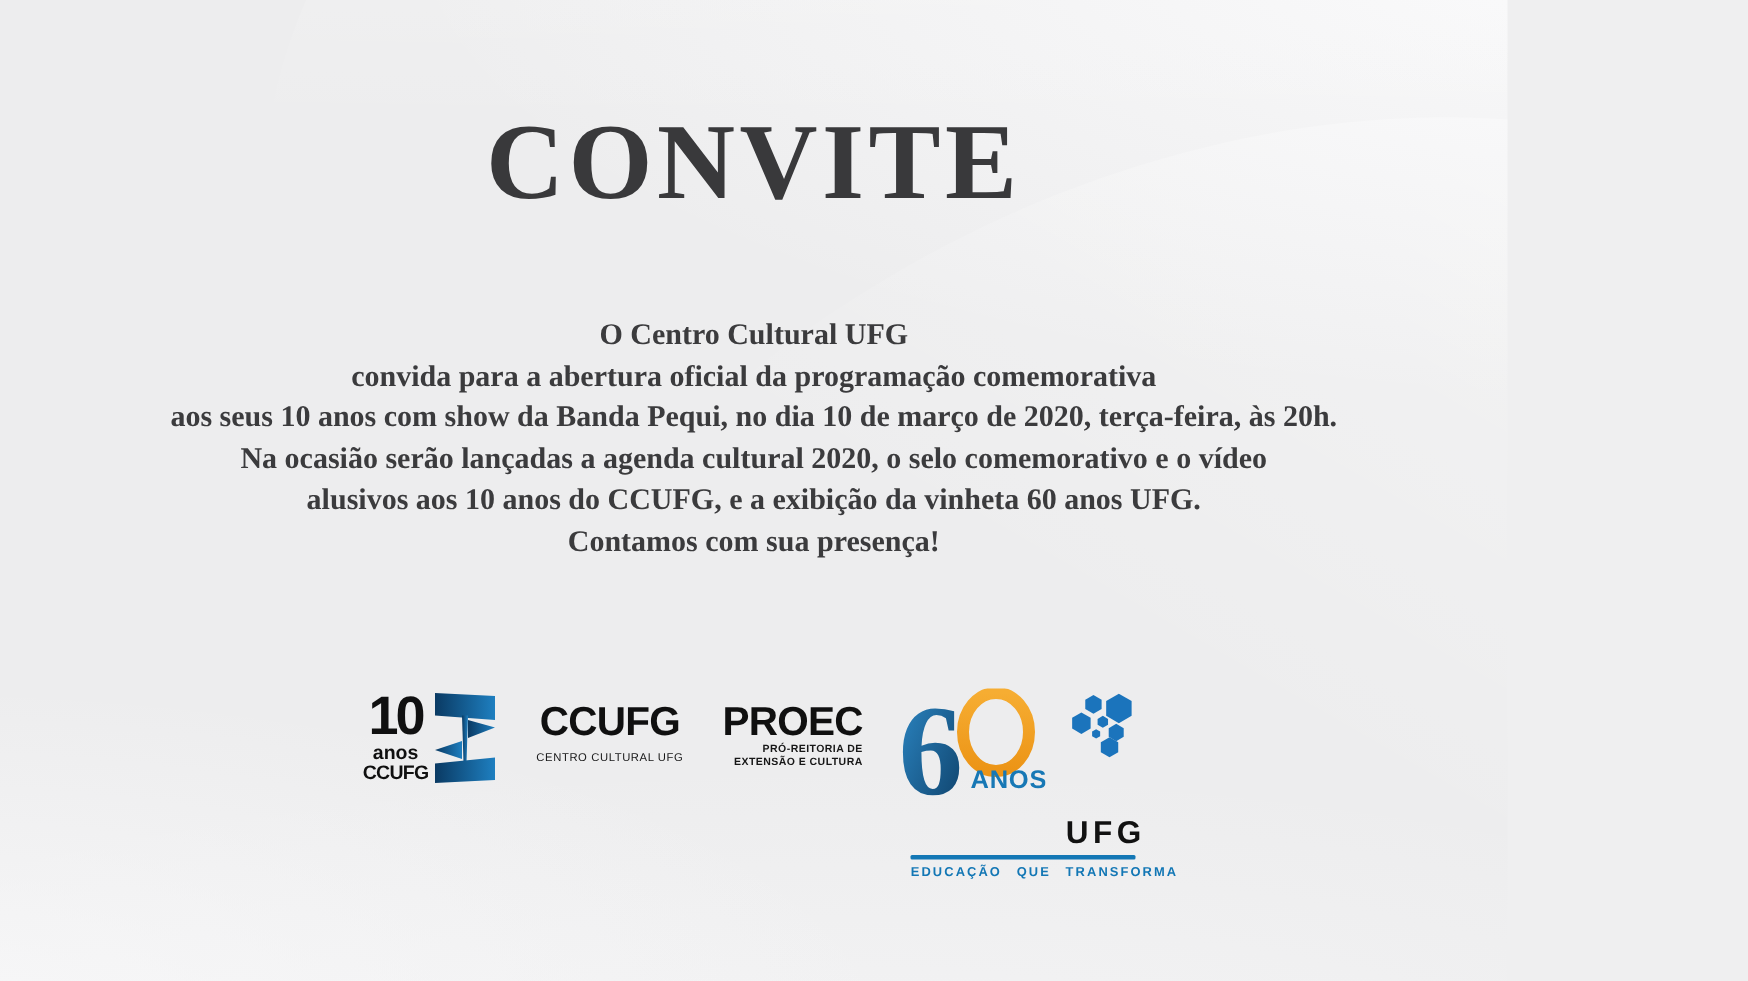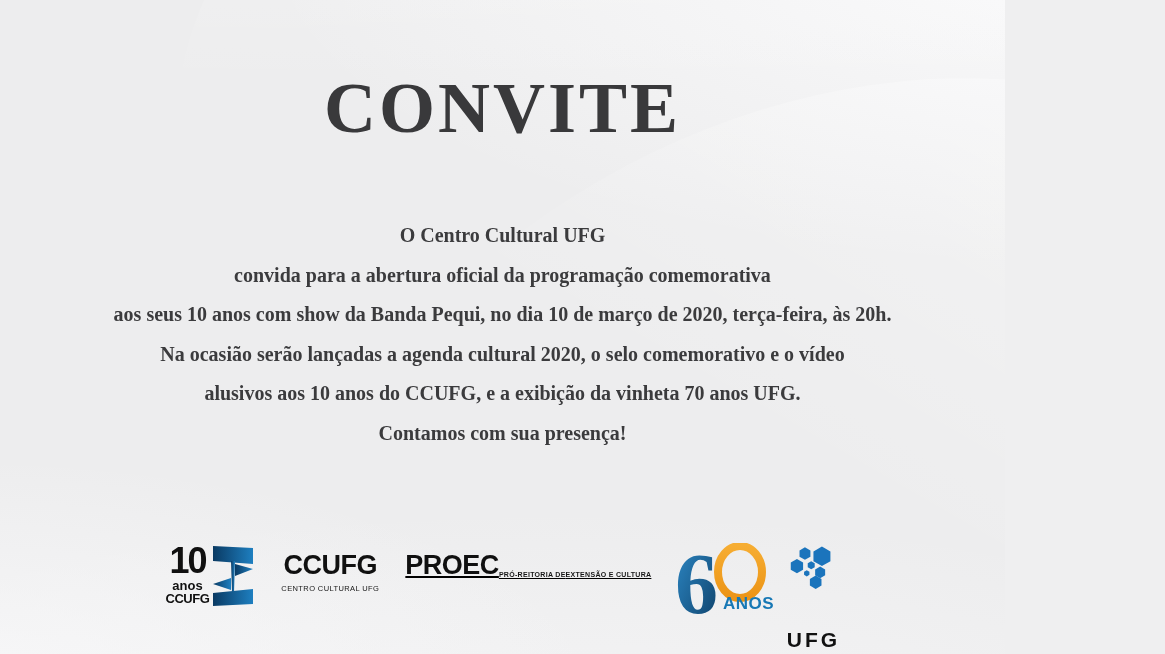--- a/index.html
+++ b/index.html
@@ -32,21 +32,21 @@
 
   .title{
     margin:72px 0 0 0;
     font-family:"Liberation Serif","DejaVu Serif",serif;
     font-size:72px;font-weight:600;letter-spacing:3px;
     color:#39393b;line-height:1;
   }
 
   .body-text{margin-top:66px;text-align:center;}
   .body-text p{
-    margin:12px;white-space:nowrap;
+    margin:0;white-space:nowrap;
     font-family:"Liberation Serif","DejaVu Serif",serif;
     font-weight:700;font-size:20px;line-height:27.5px;
     color:#3b3b3d;
   }
 
   
   .logo-strip{
     margin-top:84px;
     display:flex;align-items:flex-start;gap:26px;
   }
@@ -58,21 +58,21 @@
   .ten-col .anos{font-size:13px;font-weight:800;line-height:13px;margin-top:2px;}
   .ten-col .ccufg-sm{font-size:13px;font-weight:800;line-height:14px;letter-spacing:-.5px;}
   .flag{margin-top:1px;}
 
   
   .lk-ccufg{display:flex;flex-direction:column;align-items:center;margin-top:8px;}
   .lk-ccufg .big{font-size:27px;font-weight:800;letter-spacing:-.5px;color:#101010;line-height:28px;}
   .lk-ccufg .sub{font-size:7.5px;font-weight:400;letter-spacing:.4px;color:#171717;margin-top:5px;}
 
   
-  .lk-proec{display:flex;flex-direction:row;align-items:flex-end;margin-top:8px;text-decoration:underline;}
+  .lk-proec{display:flex;flex-direction:column;align-items:flex-end;margin-top:8px;}
   .lk-proec .big{font-size:27px;font-weight:800;letter-spacing:-.5px;color:#101010;line-height:28px;}
   .lk-proec .sub{font-size:7px;font-weight:700;letter-spacing:.3px;color:#171717;line-height:9px;text-align:right;}
   .lk-proec .sub:first-of-type{margin-top:5px;}
 
   
   .ufg-group{display:flex;flex-direction:column;align-items:center;margin-top:0;}
   .ufg-row{display:flex;align-items:flex-start;gap:14px;}
   .lk-60{position:relative;width:96px;height:74px;}
   .lk-ufg{display:flex;flex-direction:column;align-items:center;width:52px;gap:36px;}
   .lk-ufg .name{font-size:21px;font-weight:800;letter-spacing:3px;color:#111;line-height:22px;margin-top:2px;}
@@ -94,21 +94,21 @@
 
   <div class="content">
 
     <h1 class="title">CONVITE</h1>
 
     <div class="body-text">
       <p>O Centro Cultural UFG</p>
       <p>convida para a abertura oficial da programação comemorativa</p>
       <p>aos seus 10 anos com show da Banda Pequi, no dia 10 de março de 2020, terça-feira, às 20h.</p>
       <p>Na ocasião serão lançadas a agenda cultural 2020, o selo comemorativo e o vídeo</p>
-      <p>alusivos aos 10 anos do CCUFG, e a exibição da vinheta 70 anos UFG.</p>
+      <p>alusivos aos 10 anos do CCUFG, e a exibição da vinheta 60 anos UFG.</p>
       <p>Contamos com sua presença!</p>
     </div>
 
     <div class="logo-strip">
 
       <div class="lk-10">
         <div class="ten-col">
           <span class="ten">10</span>
           <span class="anos">anos</span>
           <span class="ccufg-sm">CCUFG</span>

